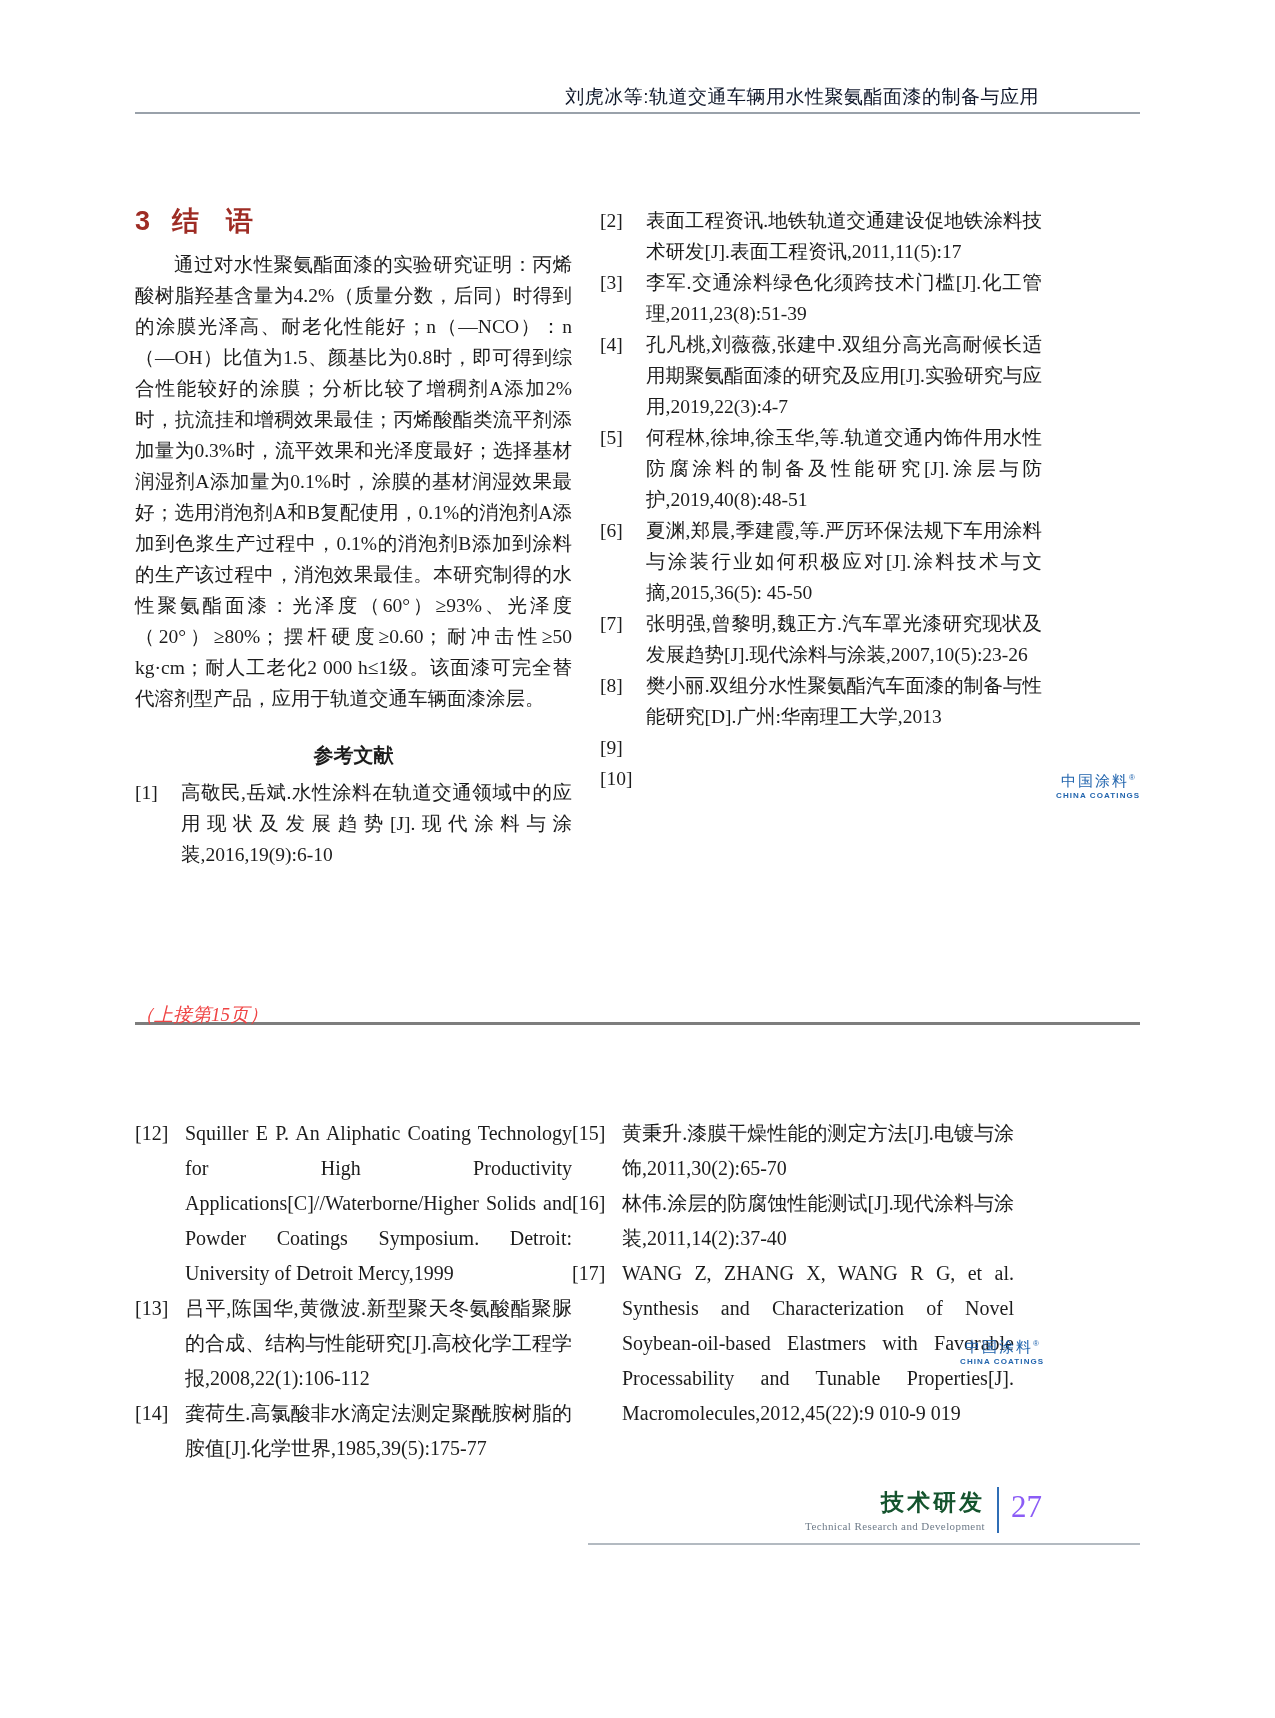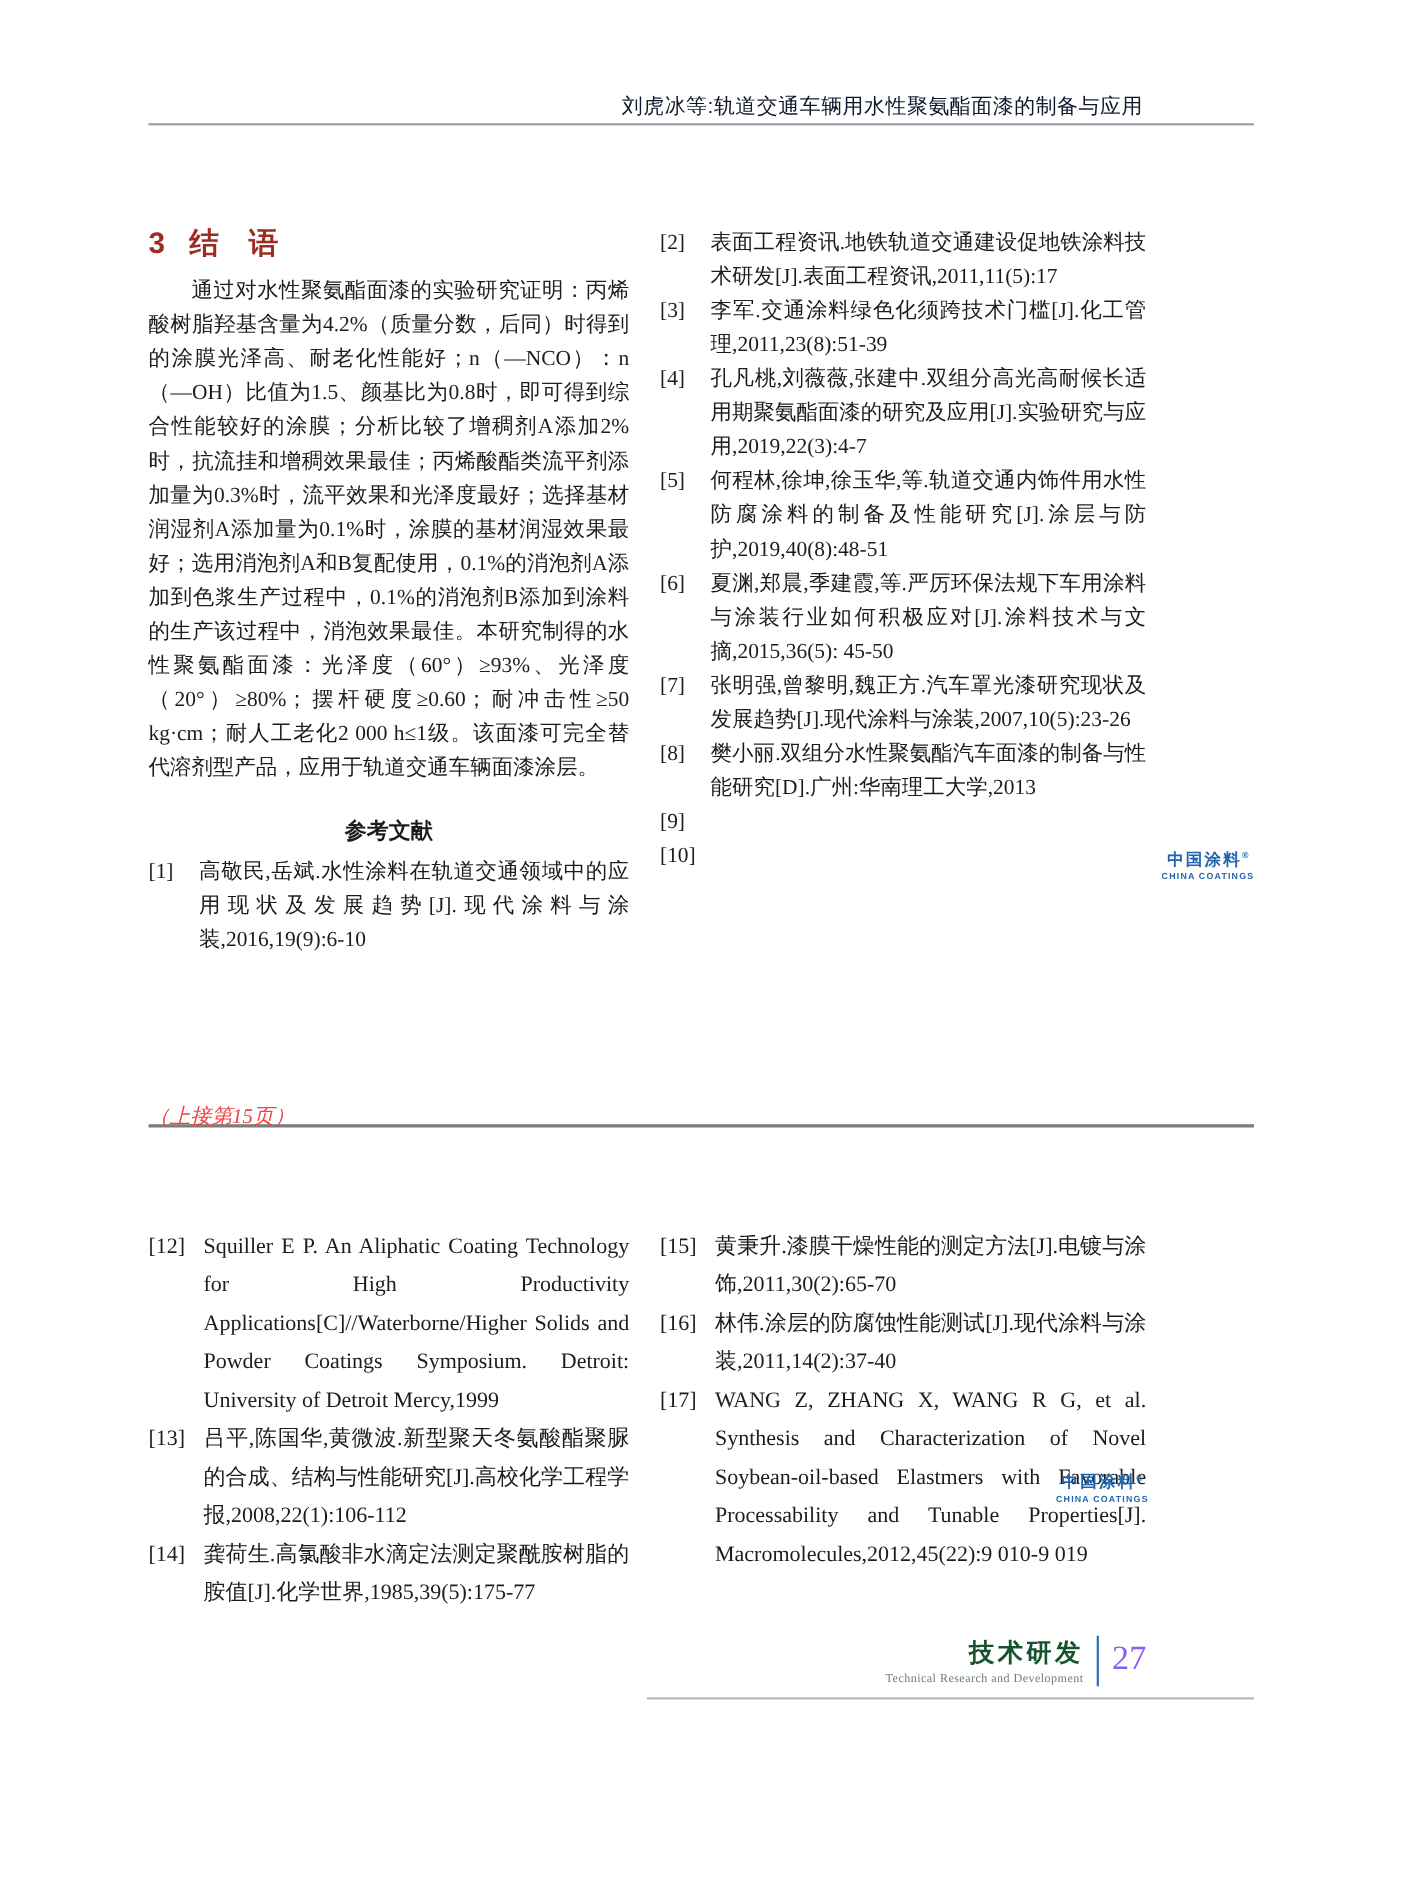--- a/index.html
+++ b/index.html
@@ -52,31 +52,31 @@
   .divider {
     position:absolute; top:1022px; left:135px;
     width:1005px; height:3px; background:#7d7d7d;
   }
   .cont-note {
     position:absolute; top:1002px; left:135px;
     font-size:19px; font-style:italic; color:#ef4444;
   }
   .cont-refs {
     position:absolute; top:1116px; left:135px; width:907px;
-    display:flex; gap:28px;
+    display:flex; 
   }
   .cont-refs .ref-item { font-size:20px; line-height:35px; }
   .cont-refs .ref-num  { width:50px; }
   
   .logo { position:absolute; text-align:center; color:#2265ae; width:84px; }
   .logo-1 { top:770px;  left:1056px; }
   .logo-2 { top:1336px; left:960px; }
   .logo-cn {
     font-family:"Liberation Sans","DejaVu Sans",sans-serif;
-    font-weight:bold; font-size:15px; letter-spacing:2px;
+    font-weight:normal; font-size:15px; letter-spacing:2px;
     white-space:nowrap; line-height:16px;
   }
   .logo-reg { font-size:8px; vertical-align:super; letter-spacing:0; }
   .logo-en {
     font-family:"Liberation Sans","DejaVu Sans",sans-serif;
     font-weight:bold; font-size:8px; letter-spacing:1.1px;
     margin-top:2px; white-space:nowrap;
   }
   
   .footer {

